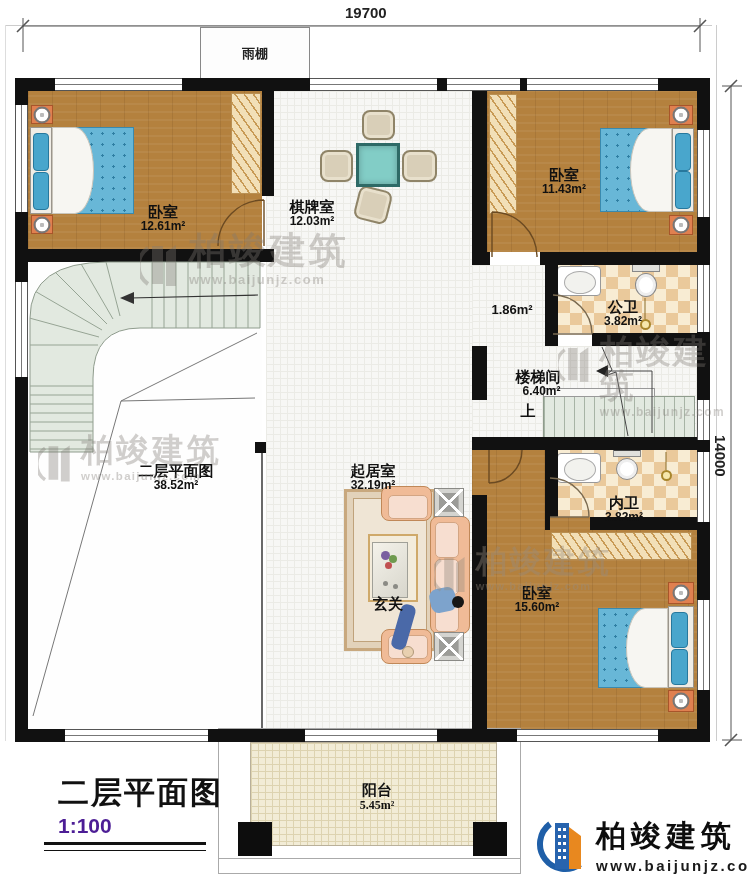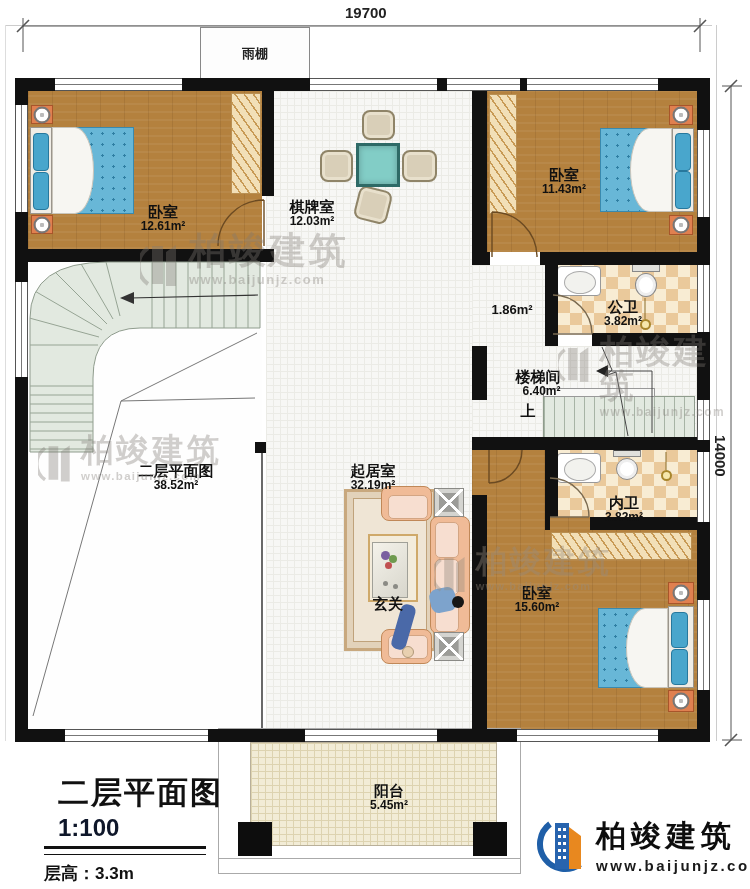--- a/index.html
+++ b/index.html
@@ -60,21 +60,21 @@
   .rarea{font-size:12px;}
   .dim{position:absolute;font-weight:bold;color:#222;font-size:15px;z-index:45;}
   
   .wm{position:absolute;z-index:60;display:flex;gap:5px;align-items:flex-start;
       color:rgba(128,122,116,.36);pointer-events:none;}
   .wm .col{display:flex;flex-direction:column;}
   .wm-name{font-size:37px;font-weight:bold;letter-spacing:3px;line-height:1;}
   .wm-url{font-size:13px;font-weight:bold;letter-spacing:1.5px;margin-top:3px;}
   
   .tb-title{font-size:31px;font-weight:bold;color:#111;letter-spacing:2px;}
-  .tb-scale{font-size:24px;font-weight:bold;color:#0f172a;margin-left:14px;}
+  .tb-scale{font-size:21px;font-weight:bold;color:#4c1d95;margin-left:14px;}
   .tb-line{font-size:17px;font-weight:bold;color:#111;margin-top:7px;}
   .underline2{height:5px;border-top:3px solid #111;border-bottom:1px solid #111;margin-top:4px;}
   .logo-name{font-size:30px;font-weight:bold;color:#0d0d0d;letter-spacing:5px;line-height:1;}
   .logo-url{font-size:15px;font-weight:bold;color:#1a1a1a;letter-spacing:2.5px;margin-top:6px;}
   svg.overlay{position:absolute;left:0;top:0;z-index:35;}
   .canopy{background:#fdfdfd;border:1px solid #888;box-sizing:border-box;z-index:20;
           display:flex;align-items:center;justify-content:center;font-size:13px;font-weight:bold;color:#222;}
 </style>
 </head>
 <body>
@@ -358,37 +358,34 @@
     <div class="rname">玄关</div>
   </div>
   <div class="rlabel" style="left:624px;top:510px;">
     <div class="rname">内卫</div>
     <div class="rarea">3.82m²</div>
   </div>
   <div class="rlabel" style="left:537px;top:600px;">
     <div class="rname">卧室</div>
     <div class="rarea">15.60m²</div>
   </div>
-  <div class="rlabel" style="left:389px;top:798px;">
+  <div class="rlabel" style="left:377px;top:798px;font-family:Liberation Serif, serif;">
     <div class="rname">阳台</div>
     <div class="rarea">5.45m²</div>
   </div>
 
   <div class="dim" style="left:345px;top:4px;">19700</div>
   <div class="dim" style="left:712px;top:435px;writing-mode:vertical-rl;">14000</div>
 
   <div class="abs" style="left:44px;top:772px;width:260px;z-index:45;">
     <div style="display:flex;align-items:baseline;flex-direction:column;">
       <span class="tb-title">二层平面图</span>
       <span class="tb-scale">1:100</span>
     </div>
     <div class="underline2" style="width:162px;"></div>
-    <div class="tb-line">
-      <span>层高：</span><span>3.3m</span>
-    </div>
   </div>
 
   <div class="abs" style="left:536px;top:818px;display:flex;gap:8px;z-index:45;">
     <svg width="52" height="58" viewBox="0 0 52 58">
       <path d="M44 46 a22 22 0 1 1 -30 -40" stroke="#1f5fa8" stroke-width="6" fill="none"></path>
       <rect x="19" y="5" width="14" height="46" fill="#2864ae"></rect>
       <path d="M33 9 l12 9 v33 h-12 z" fill="#e8881f"></path>
       <g fill="#fff">
         <rect x="22" y="10" width="3" height="3"></rect>
           <rect x="27" y="10" width="3" height="3"></rect>

